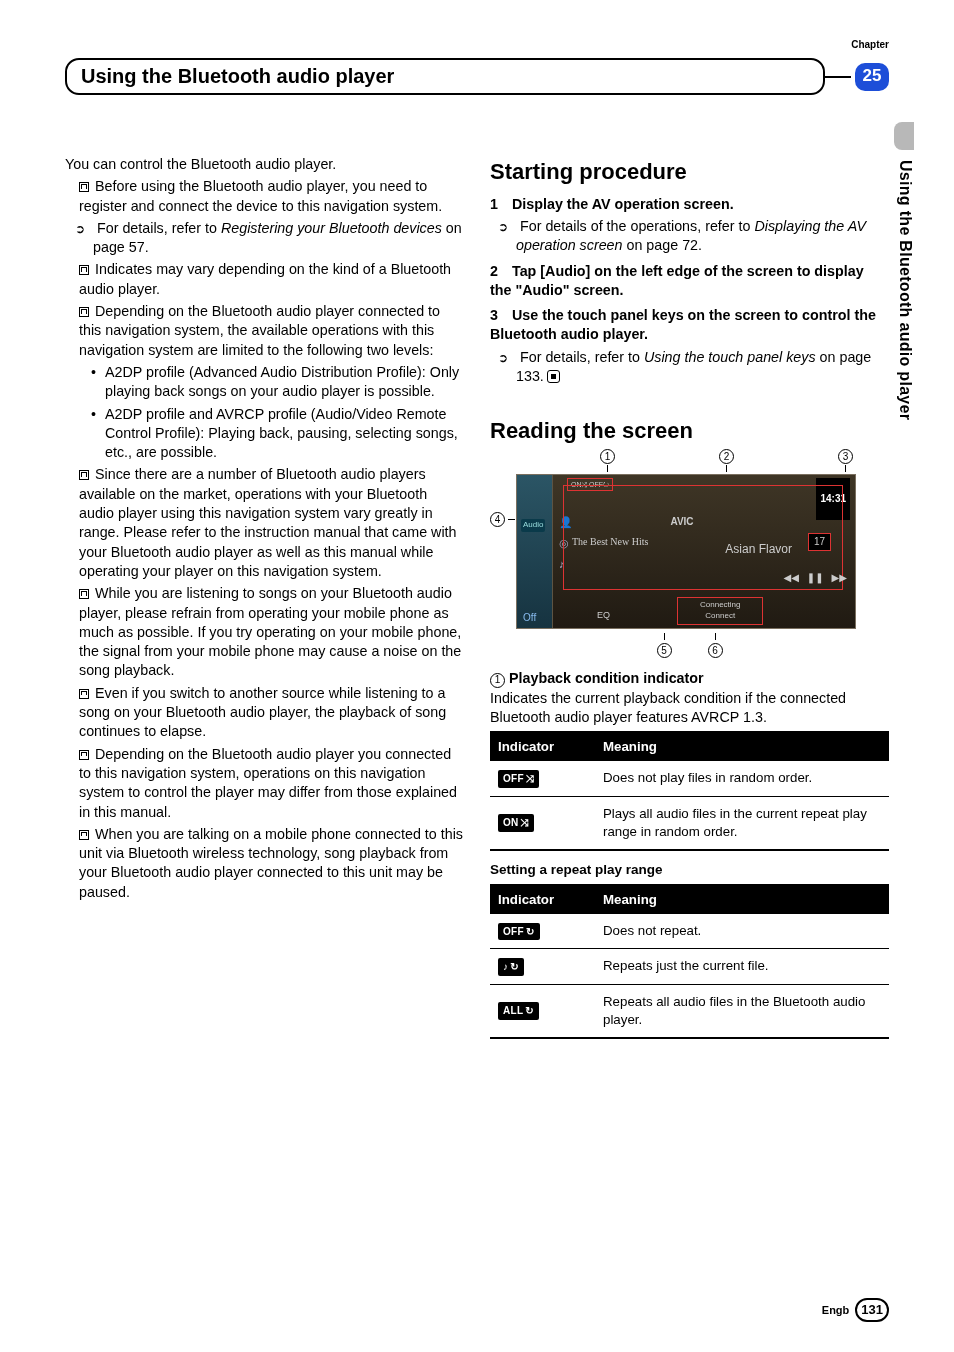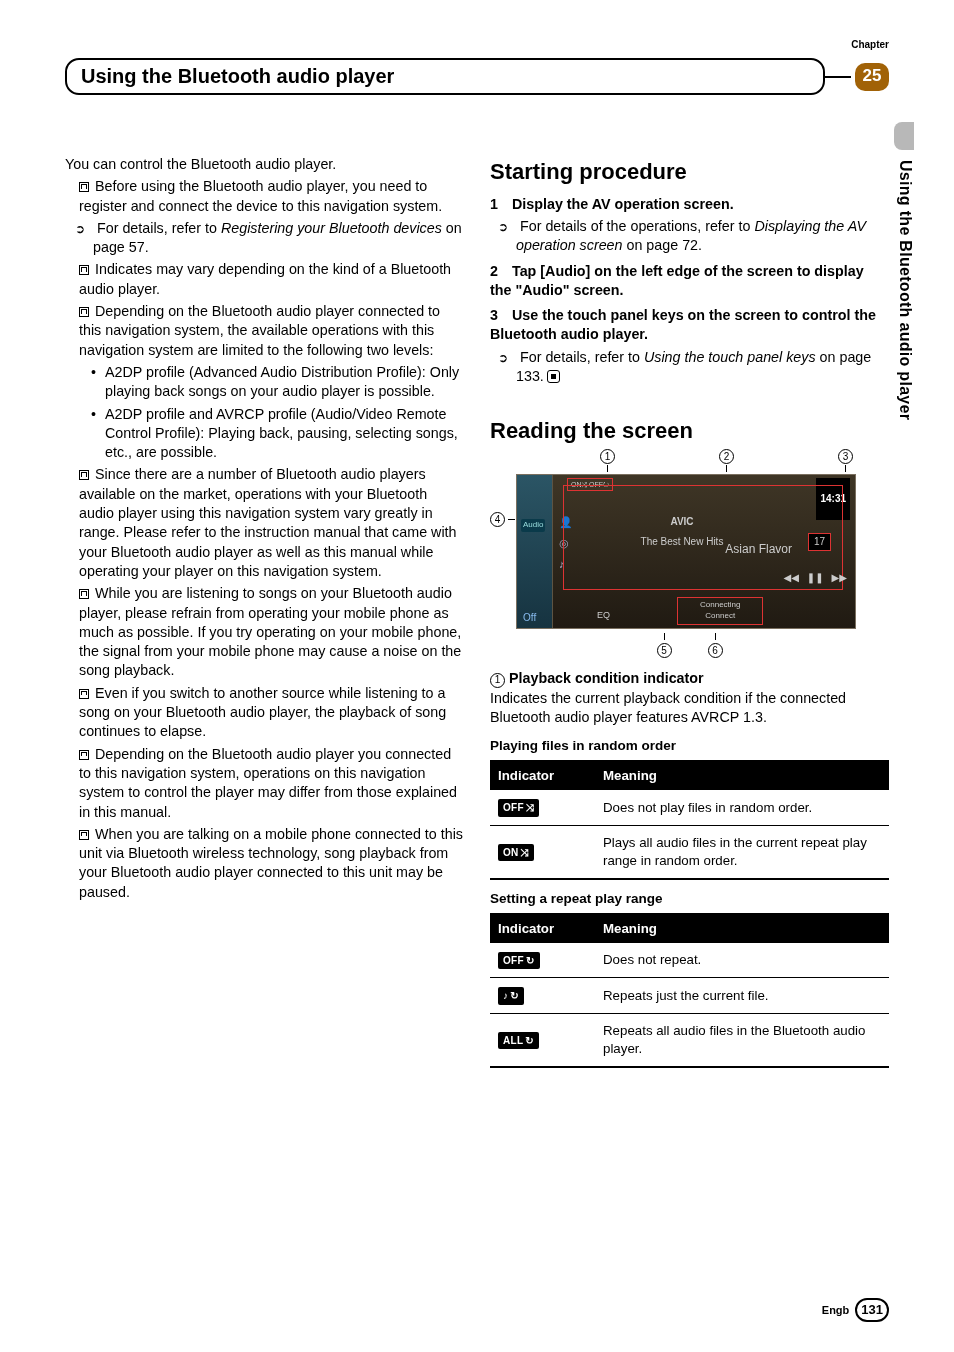--- a/index.html
+++ b/index.html
@@ -41,21 +41,21 @@
     font-weight: 900;
   }
   .header-line {
     flex: 0 0 26px;
     height: 2px;
     background: #000;
   }
   .chapter-badge {
     flex: 0 0 34px;
     height: 28px;
-    background: #a16207;
+    background: #1d4ed8;
     color: #fff;
     border-radius: 10px;
     display: flex;
     align-items: center;
     justify-content: center;
     font-size: 17px;
     font-weight: 900;
     margin-left: 4px;
   }
   .side-tab {
@@ -224,21 +224,21 @@
     margin-left: 32px;
   }
   .ss-top-ind {
     position: absolute;
     left: 50px; top: 3px;
     border: 1px solid #d33;
     padding: 1px 3px;
     font-size: 7px;
   }
   .ss-artist { position: absolute; left: 55px; top: 40px; width: 220px; text-align: center; font-size: 10px; font-weight: bold; }
-  .ss-song  { position: absolute; left: 55px; top: 60px; width: 220px; text-align: center; font-size: 10px; }
+  .ss-song  { position: absolute; left: 55px; top: 60px; width: 220px; text-align: left; font-size: 10px; font-family: Liberation Serif, serif; }
   .ss-sub   { position: absolute; left: 55px; top: 66px; width: 220px; text-align: right; font-size: 12px; }
   .ss-trk {
     position: absolute;
     right: 24px; top: 58px;
     border: 1px solid #d33;
     background: #000;
     padding: 1px 5px;
     font-size: 10px;
   }
   .ss-red-big {
@@ -431,21 +431,20 @@
           <div><div class="cl-line"></div><div class="circ">6</div></div>
         </div>
       </div>
 
       <div class="desc-item">
         <span class="circ">1</span>
         <span class="desc-title">Playback condition indicator</span>
         <div style="margin-left:0px;">Indicates the current playback condition if the connected Bluetooth audio player features AVRCP 1.3.</div>
       </div>
 
-      <div class="sub-h">Playing files in random order</div>
       <table class="ind">
         <thead>
           <tr>
             <th>Indicator</th>
             <th>Meaning</th>
           </tr>
         </thead>
         <tbody>
           <tr>
             <td><span class="tag"><span>OFF</span><span class="shuffle"></span></span></td>

